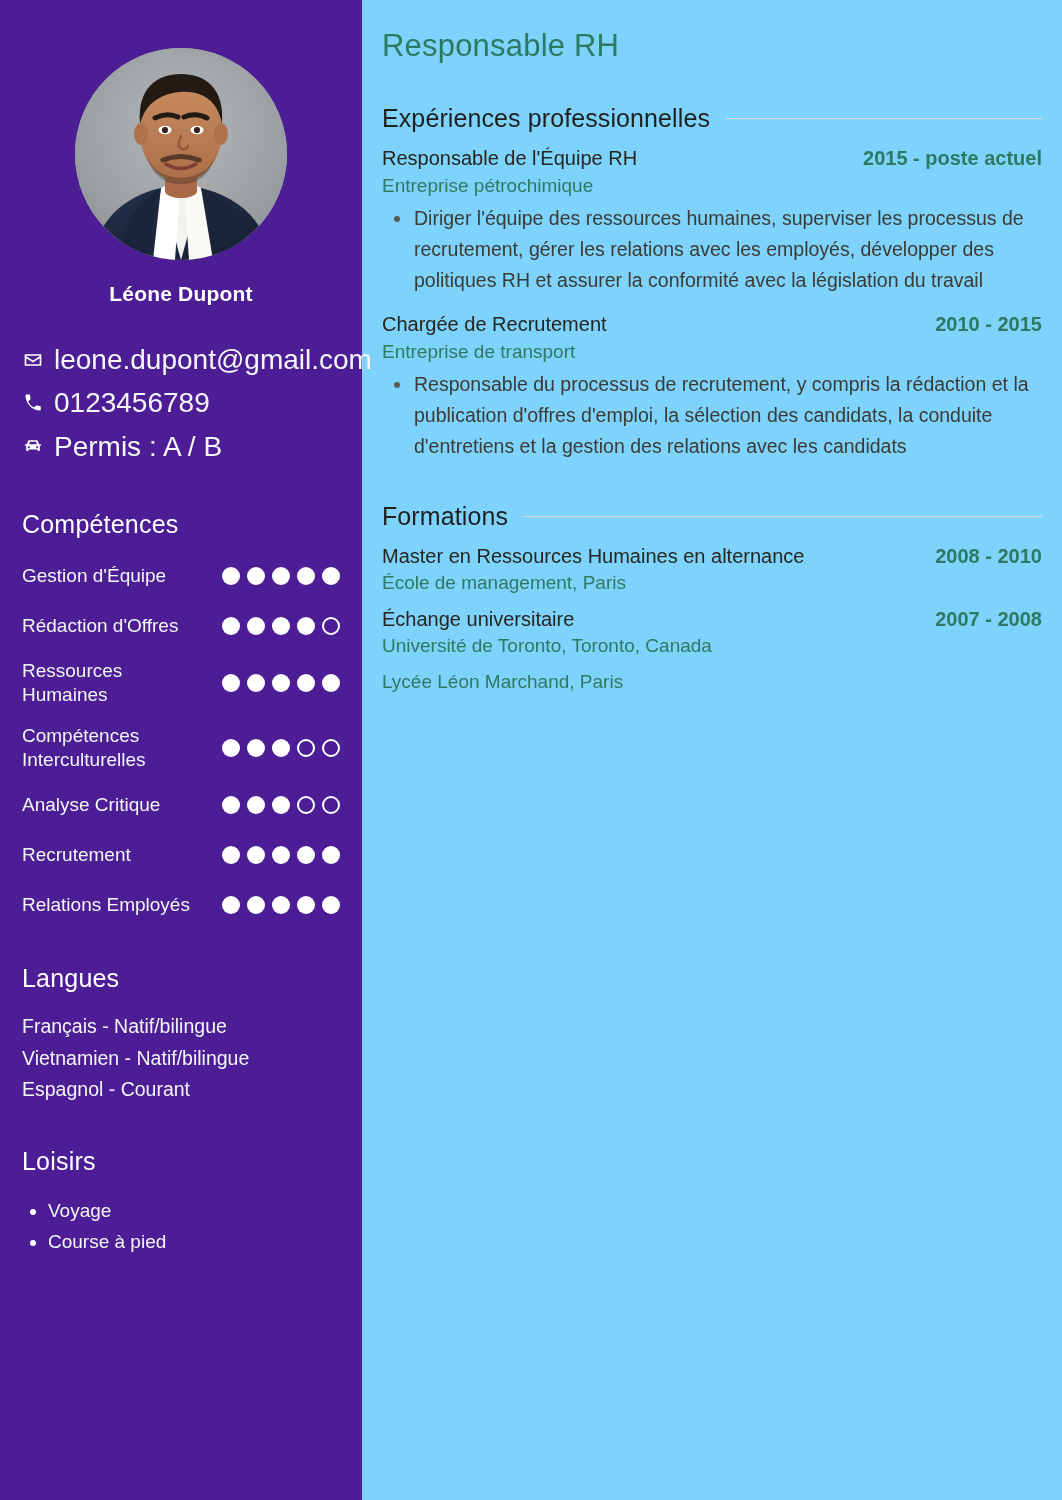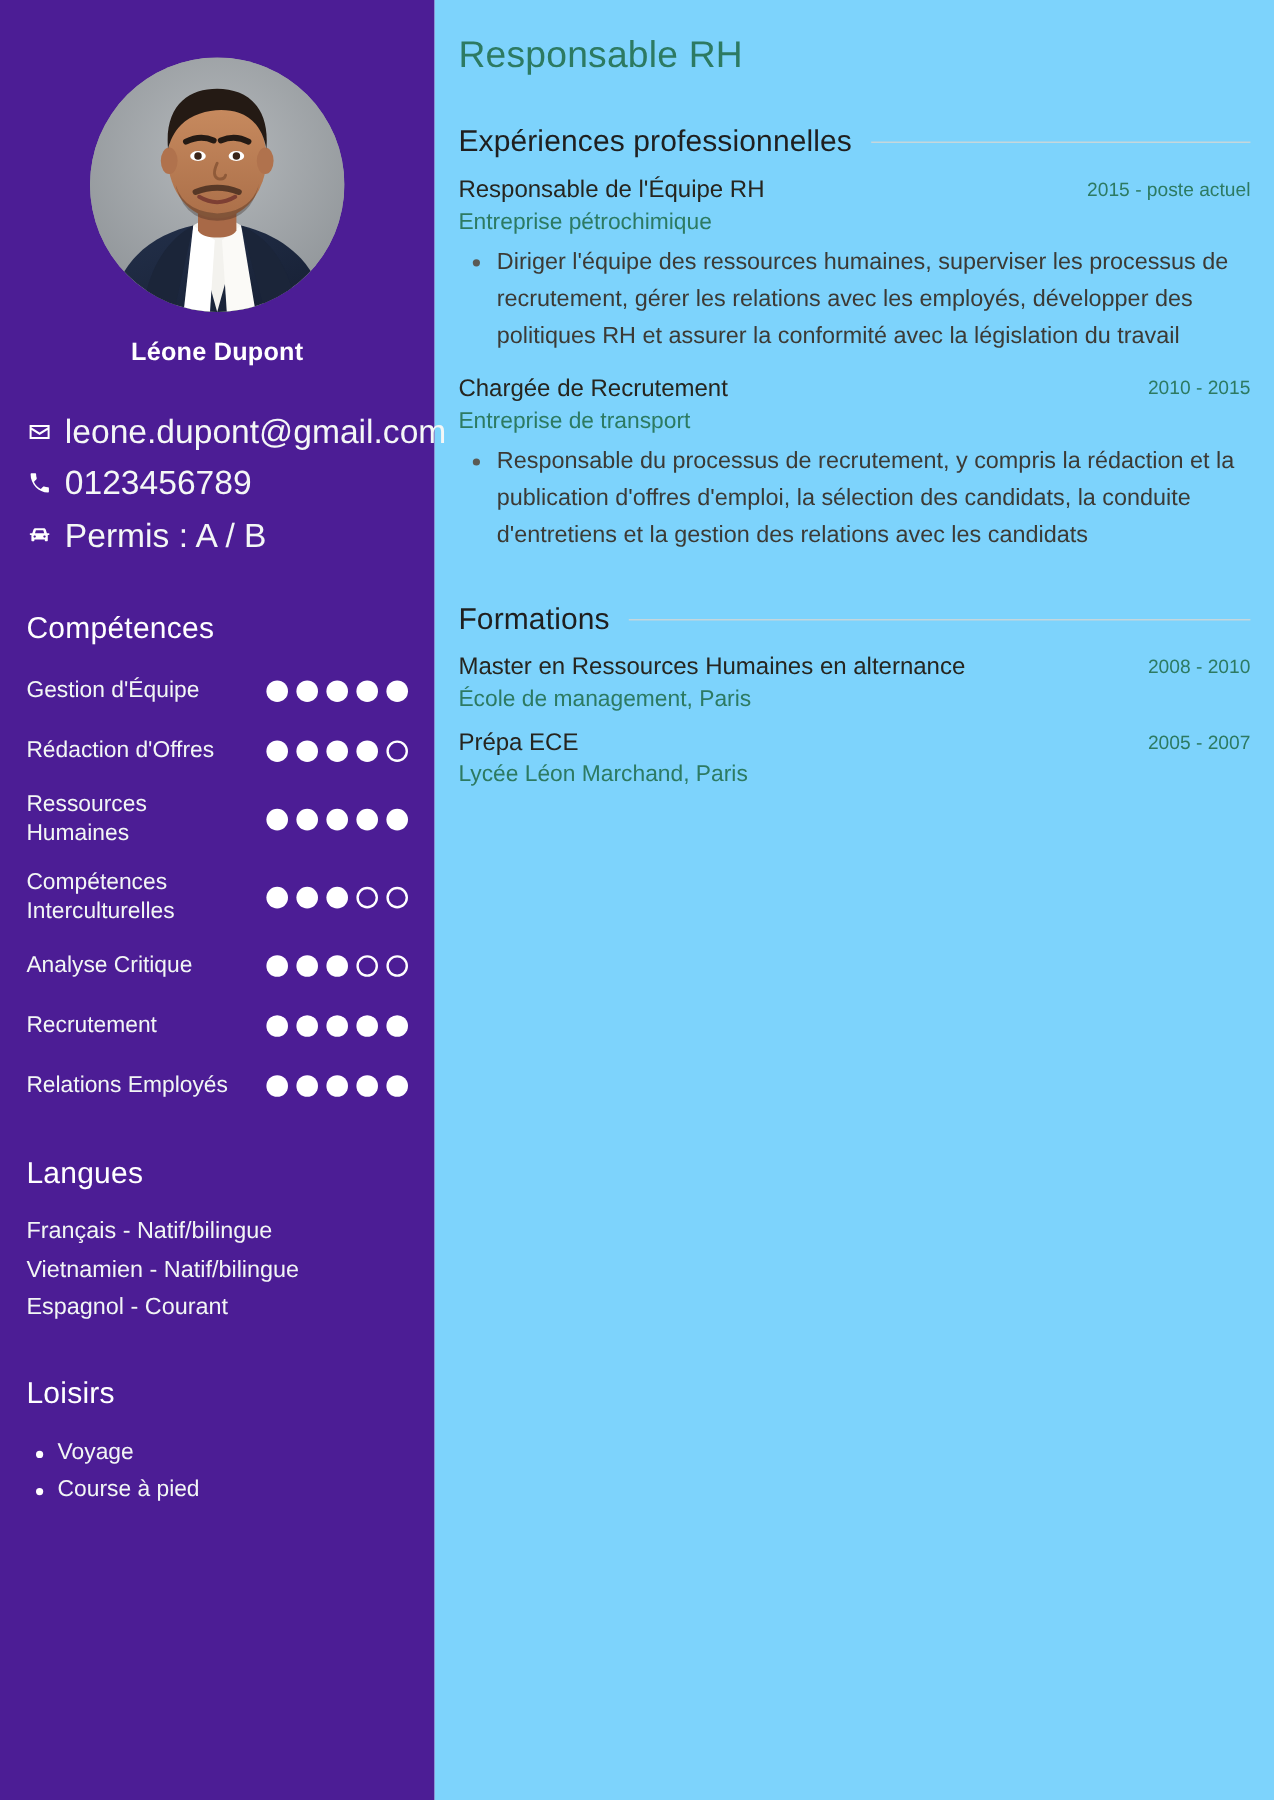--- a/index.html
+++ b/index.html
@@ -86,21 +86,21 @@
   .sec-head h2 {
     font-size:25px; font-weight:400; color:#1f1f1f; white-space:nowrap; letter-spacing:.1px;
   }
   .sec-head .rule { flex:1; height:1px; background:#d8d8d4; }
 
   .entry { margin-bottom:16px; }
   .entry-top {
     display:flex; align-items:center; justify-content:space-between; gap:30px;
   }
   .entry-title { font-size:20px; font-weight:400; color:#26251f; }
-  .entry-date { font-size:16px; font-weight:400; color:#2d7a62; white-space:nowrap; }
+  .entry-date { font-size:20px; font-weight:700; color:#2d7a62; white-space:nowrap; }
   .entry-org { font-size:19px; font-weight:400; color:#2d7a62; margin-top:5px; }
 
   .bullets { list-style:none; margin:6px 0 0 0; }
   .bullets li {
     position:relative; padding-left:32px;
     font-size:19.5px; line-height:1.6; color:#3c3a35; font-weight:300;
   }
   .bullets li::before {
     content:""; position:absolute; left:12px; top:13px;
     width:6px; height:6px; border-radius:50%; background:#5a5a55;
@@ -327,21 +327,24 @@
     <div id="education-container">
         <div class="edu-entry">
           <div class="entry-top">
             <div class="entry-title">Master en Ressources Humaines en alternance</div>
             <div class="entry-date">2008 - 2010</div>
           </div>
           <div class="entry-org">École de management, Paris</div>
         </div>
         <div class="edu-entry">
           <div class="entry-top">
-            <div class="entry-title">Prépa ECE</div>
-            <div class="entry-date">2005 - 2007</div>
-          </div>
+            <div class="entry-title">Échange universitaire</div>
+            <div class="entry-date">2007 - 2008</div>
+          </div>
+          <div class="entry-org">Université de Toronto, Toronto, Canada</div>
+        </div>
+        <div class="edu-entry">
           <div class="entry-org">Lycée Léon Marchand, Paris</div>
         </div>
       </div>
 
   </main>
 </div>
 
 </body></html>

